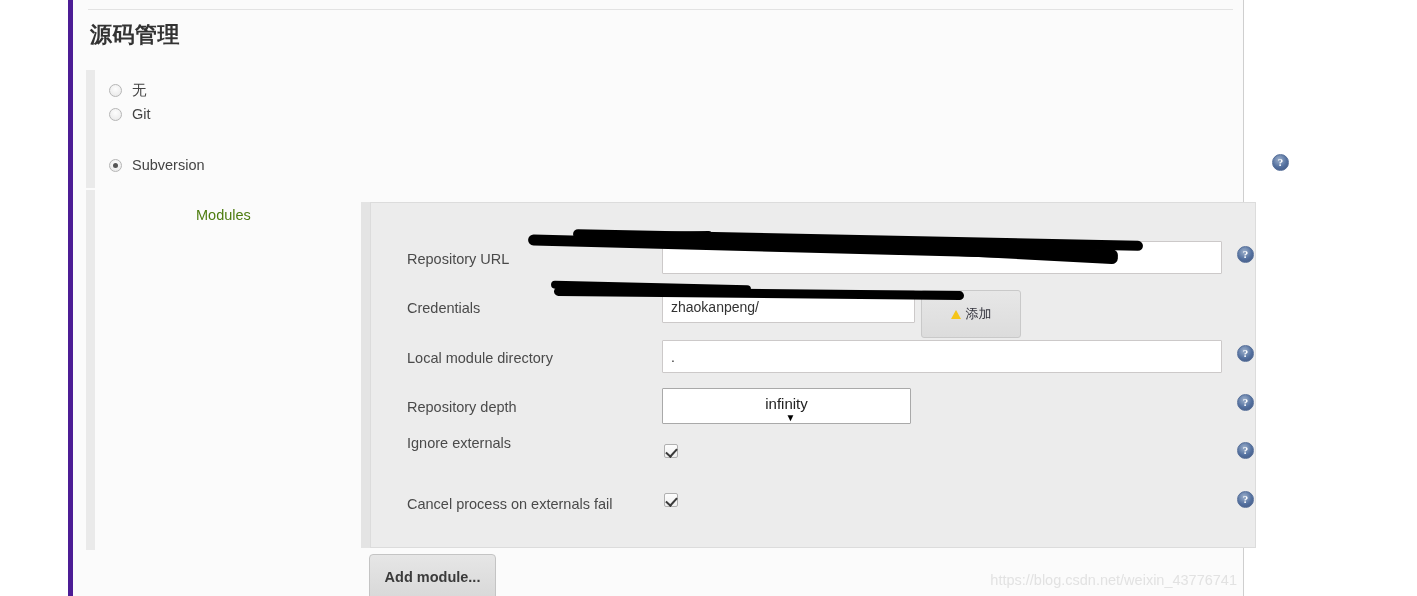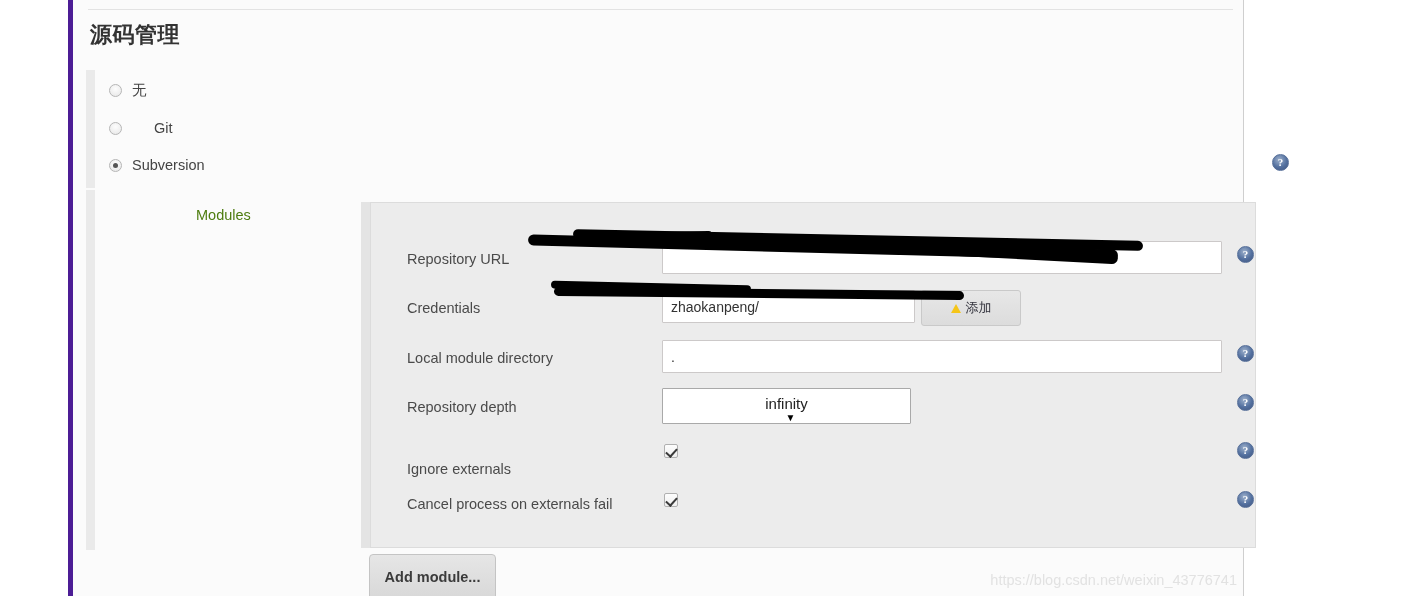--- a/index.html
+++ b/index.html
@@ -50,21 +50,21 @@
     background: #eaeaea;
   }
   .radio-row {
     position: absolute;
     left: 23px;
     height: 24px;
     display: flex;
     align-items: center;
   }
   .radio-row.r0 { top: 8px; }
-  .radio-row.r1 { top: 46px; gap: 22px; }
+  .radio-row.r1 { top: 32px; }
   .radio-row.r2 { top: 83px; }
 
   .radio {
     width: 13px; height: 13px;
     border-radius: 50%;
     border: 1px solid #b6b6b6;
     background: radial-gradient(circle at 50% 35%, #fdfdfd 0%, #e6e6e6 100%);
     flex: 0 0 auto;
     position: relative;
   }
@@ -276,37 +276,37 @@
     <div class="inner-rail"></div>
 
     <div class="inner-panel">
 
       <div class="flabel" style="top:48px;">Repository URL</div>
       <input class="txtinput" style="left: 291px; top: 38px; width: 560px; height: 33px;" value="">
       <span class="help-icon" style="position:absolute; left:866px; top:43px;">?</span>
 
       <div class="flabel" style="top:97px;">Credentials</div>
       <input class="txtinput" style="left: 291px; top: 87px; width: 253px; height: 33px;" value="zhaokanpeng/">
-      <div class="credbtn" style="left:550px; top:87px; width:100px; height:36px;">
+      <div class="credbtn" style="left:550px; top:87px; width:100px; height:48px;">
         <span class="warn-glyph"></span>
         <span>添加</span>
       </div>
 
       <div class="flabel" style="top:147px;">Local module directory</div>
       <input class="txtinput" style="left: 291px; top: 137px; width: 560px; height: 33px;" value=".">
       <span class="help-icon" style="position:absolute; left:866px; top:142px;">?</span>
 
       <div class="flabel" style="top:196px;">Repository depth</div>
       <div class="selectbox" style="left:291px; top:185px; width:249px; height:36px;flex-direction:column;">
         <span>infinity</span>
         <span class="caret">▼</span>
       </div>
       <span class="help-icon" style="position:absolute; left:866px; top:191px;">?</span>
 
-      <div class="flabel" style="top:258px;">Ignore externals</div>
+      <div class="flabel" style="top:232px;">Ignore externals</div>
       <span class="checkbox checked" style="left:293px; top:241px;"></span>
       <span class="help-icon" style="position:absolute; left:866px; top:239px;">?</span>
 
       <div class="flabel" style="top:293px;">Cancel process on externals fail</div>
       <span class="checkbox checked" style="left:293px; top:290px;"></span>
       <span class="help-icon" style="position:absolute; left:866px; top:288px;">?</span>
 
     </div>
   </div>
 

